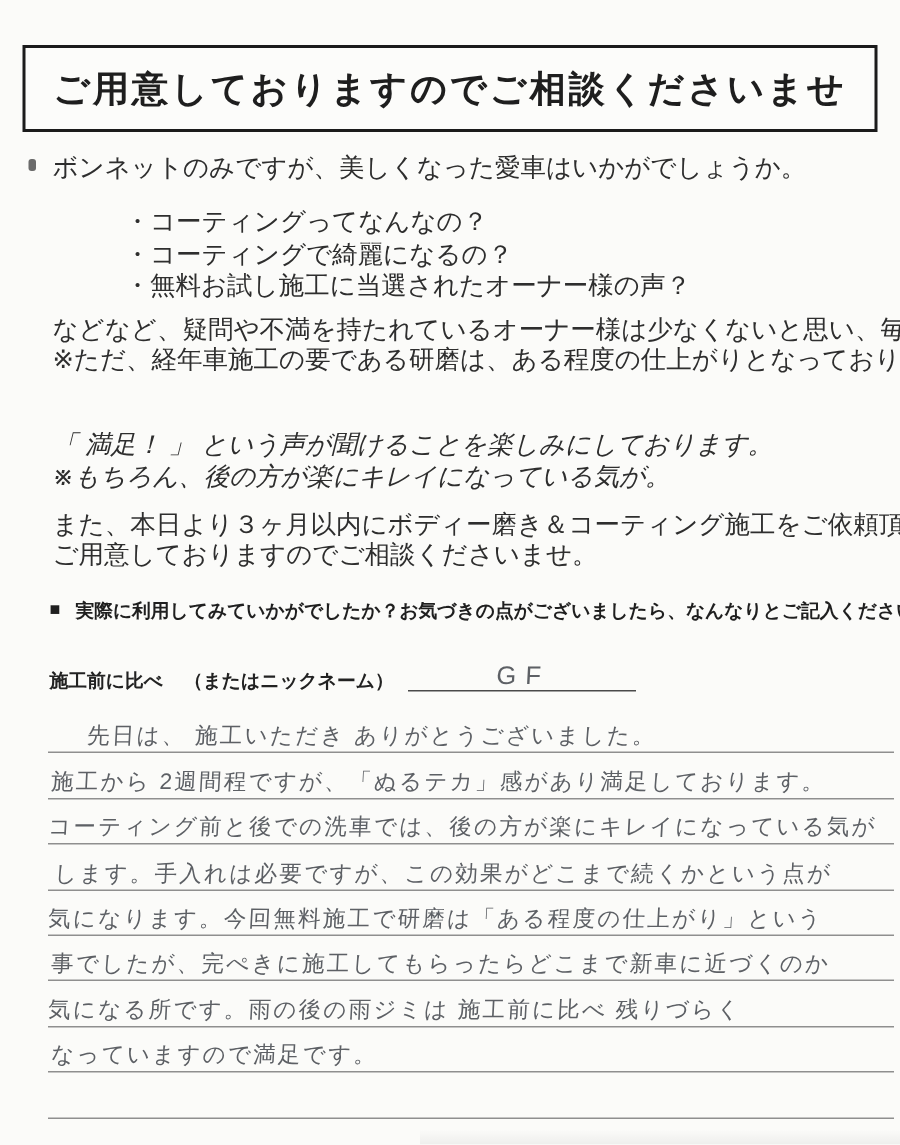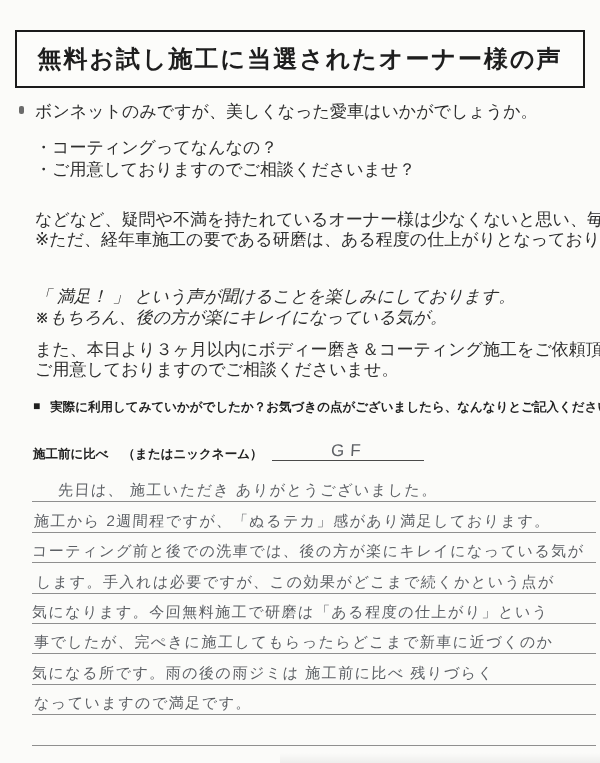--- a/index.html
+++ b/index.html
@@ -20,21 +20,21 @@
     background:#fcfcfa;
   }
   .title-box h1{
     margin:0;font-size:24px;font-weight:700;letter-spacing:2px;color:#1e1e1e;white-space:nowrap;
   }
 
   
   .bodytext{position:absolute;left:35px;right:8px;font-size:17px;color:#2e2e2e;}
   .bodytext div{white-space:nowrap;}
   .intro{top:103px;line-height:18px;}
-  .bullets{top:137px;line-height:21.5px;}
+  .bullets{top:137px;line-height:21.5px;margin-left:48px;}
   .campaign{top:210px;line-height:19.5px;}
   .hope{top:286px;line-height:21px;font-style:italic;}
   .offer{top:340px;line-height:19.5px;}
 
   .prompt{
     position:absolute;left:33px;right:8px;top:399px;
     font-size:12.5px;font-weight:700;color:#1f1f1f;white-space:nowrap;
   }
   .prompt .sq{display:inline-block;margin-right:10px;font-size:12px;transform:translateY(-1px);}
 
@@ -74,32 +74,33 @@
   .speck{position:absolute;left:19px;top:106px;width:5px;height:8px;background:#474747;border-radius:2px;opacity:.8;}
   .scan-shadow{position:absolute;right:0;bottom:0;width:320px;height:10px;
     background:linear-gradient(to bottom, rgba(0,0,0,0), rgba(0,0,0,0.05));}
 </style>
 </head>
 <body>
 
 <div class="paper">
 
   <div class="title-box">
-    <h1>無料お試し施工に当選されたオーナー様の声</h1>
+    <h1>ご用意しておりますのでご相談くださいませ</h1>
   </div>
 
   <div class="speck"></div>
 
   <div class="bodytext intro">
     <div>ボンネットのみですが、美しくなった愛車はいかがでしょうか。</div>
   </div>
 
   <div class="bodytext bullets">
     <div>・コーティングってなんなの？</div>
-    <div>・ご用意しておりますのでご相談くださいませ？</div>
+    <div>・コーティングで綺麗になるの？</div>
+    <div>・無料お試し施工に当選されたオーナー様の声？</div>
   </div>
 
   <div class="bodytext campaign">
     <div>などなど、疑問や不満を持たれているオーナー様は少なくないと思い、毎月１台のみの抽選施工ですが</div>
     <div>※ただ、経年車施工の要である研磨は、ある程度の仕上がりとなっておりますことをご了承くださいませ。</div>
   </div>
 
   <div class="bodytext hope">
     <div>「 満足！ 」 という声が聞けることを楽しみにしております。</div>
     <div>※もちろん、後の方が楽にキレイになっている気が。</div>

